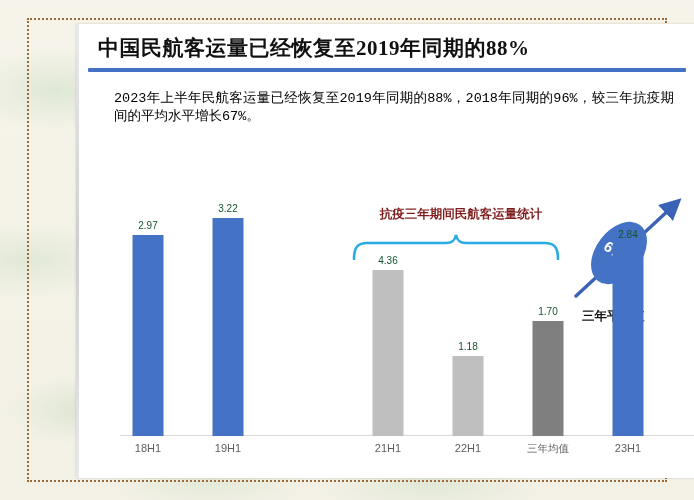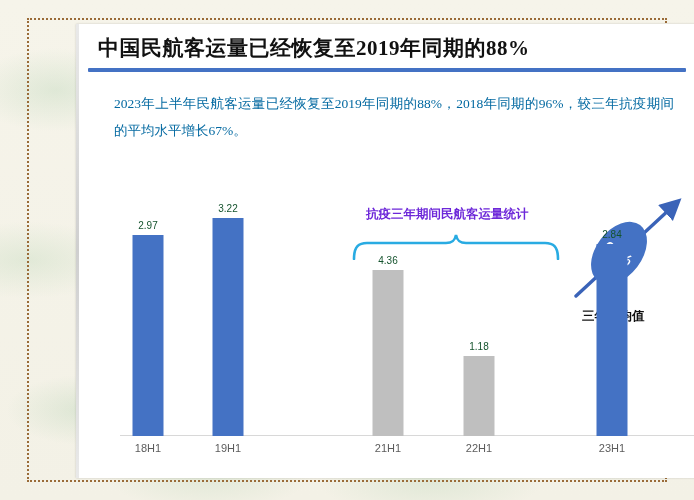--- a/index.html
+++ b/index.html
@@ -47,22 +47,22 @@
     font-family:"Liberation Serif","DejaVu Serif",serif;
     font-size:21px;font-weight:bold;color:#111;
     letter-spacing:.5px;white-space:nowrap;
   }
   #title-rule{
     position:absolute;left:12px;top:44px;width:598px;height:4px;
     background:#4472c4;border-radius:1px;
   }
   #lead-text{
     position:absolute;left:38px;top:66px;width:560px;
-    font-family:Liberation Serif, serif;
-    font-size:13.5px;line-height:27px;color:#0369a1;
+    font-family:Liberation Mono, monospace;
+    font-size:13.5px;line-height:18px;color:#000000;
     text-align:justify;
   }
 
   
   #chart{
     position:absolute;left:14px;top:150px;width:596px;height:296px;
   }
   #plot{
     position:absolute;left:18px;top:0;width:560px;height:262px;
   }
@@ -89,23 +89,23 @@
   }
   .cat-label.cn{
     font-family:"Liberation Serif","DejaVu Serif",serif;font-size:10.5px;
   }
 
   
   #brace-wrap{
     position:absolute;left:243px;top:60px;width:210px;height:26px;
   }
   #brace-caption{
-    position:absolute;left:258px;top:32px;width:190px;
+    position:absolute;left:258px;top:32px;width:190px;text-align:center;
     font-family:"Liberation Serif","DejaVu Serif",serif;
-    font-size:12.5px;font-weight:bold;color:#6d28d9;white-space:nowrap;
+    font-size:12.5px;font-weight:bold;color:#7f1d1d;white-space:nowrap;
   }
 
   
   #arrow-wrap{
     position:absolute;left:460px;top:22px;width:130px;height:110px;
   }
   #pct-badge{
     position:absolute;left:28px;top:22px;width:46px;height:70px;
     background:#4472c4;
     border-radius:50% / 50%;
@@ -169,26 +169,31 @@
         <div class="bar-slot" style="left: 80px;">
           <div class="bar blue" style="height: 218px;"></div>
           <div class="bar-label" style="bottom: 222px;">3.22</div>
           <div class="cat-label">19H1</div>
         </div>
         <div class="bar-slot" style="left: 240px;">
           <div class="bar gray" style="height: 166px;"></div>
           <div class="bar-label" style="bottom: 170px;">4.36</div>
           <div class="cat-label">21H1</div>
         </div>
-        <div class="bar-slot" style="left: 331px; text-align: center;">
+        <div class="bar-slot" style="left: 320px; text-align: center;">
           <div class="bar gray" style="height: 80px;"></div>
           <div class="bar-label" style="bottom: 84px;">1.18</div>
           <div class="cat-label">22H1</div>
         </div>
-        <div class="bar-slot" style="left: 464px; text-align: center;">
+        <div class="bar-slot" style="left: 400px;">
+          <div class="bar dgray" style="height: 115px;"></div>
+          <div class="bar-label" style="bottom: 119px;">1.70</div>
+          <div class="cat-label cn">三年均值</div>
+        </div>
+        <div class="bar-slot" style="left: 480px; text-align: center;">
           <div class="bar blue" style="height: 192px;"></div>
           <div class="bar-label" style="bottom: 196px;">2.84</div>
           <div class="cat-label">23H1</div>
         </div>
       </div>
   </div>
 
 </div>
 
 </body></html>

